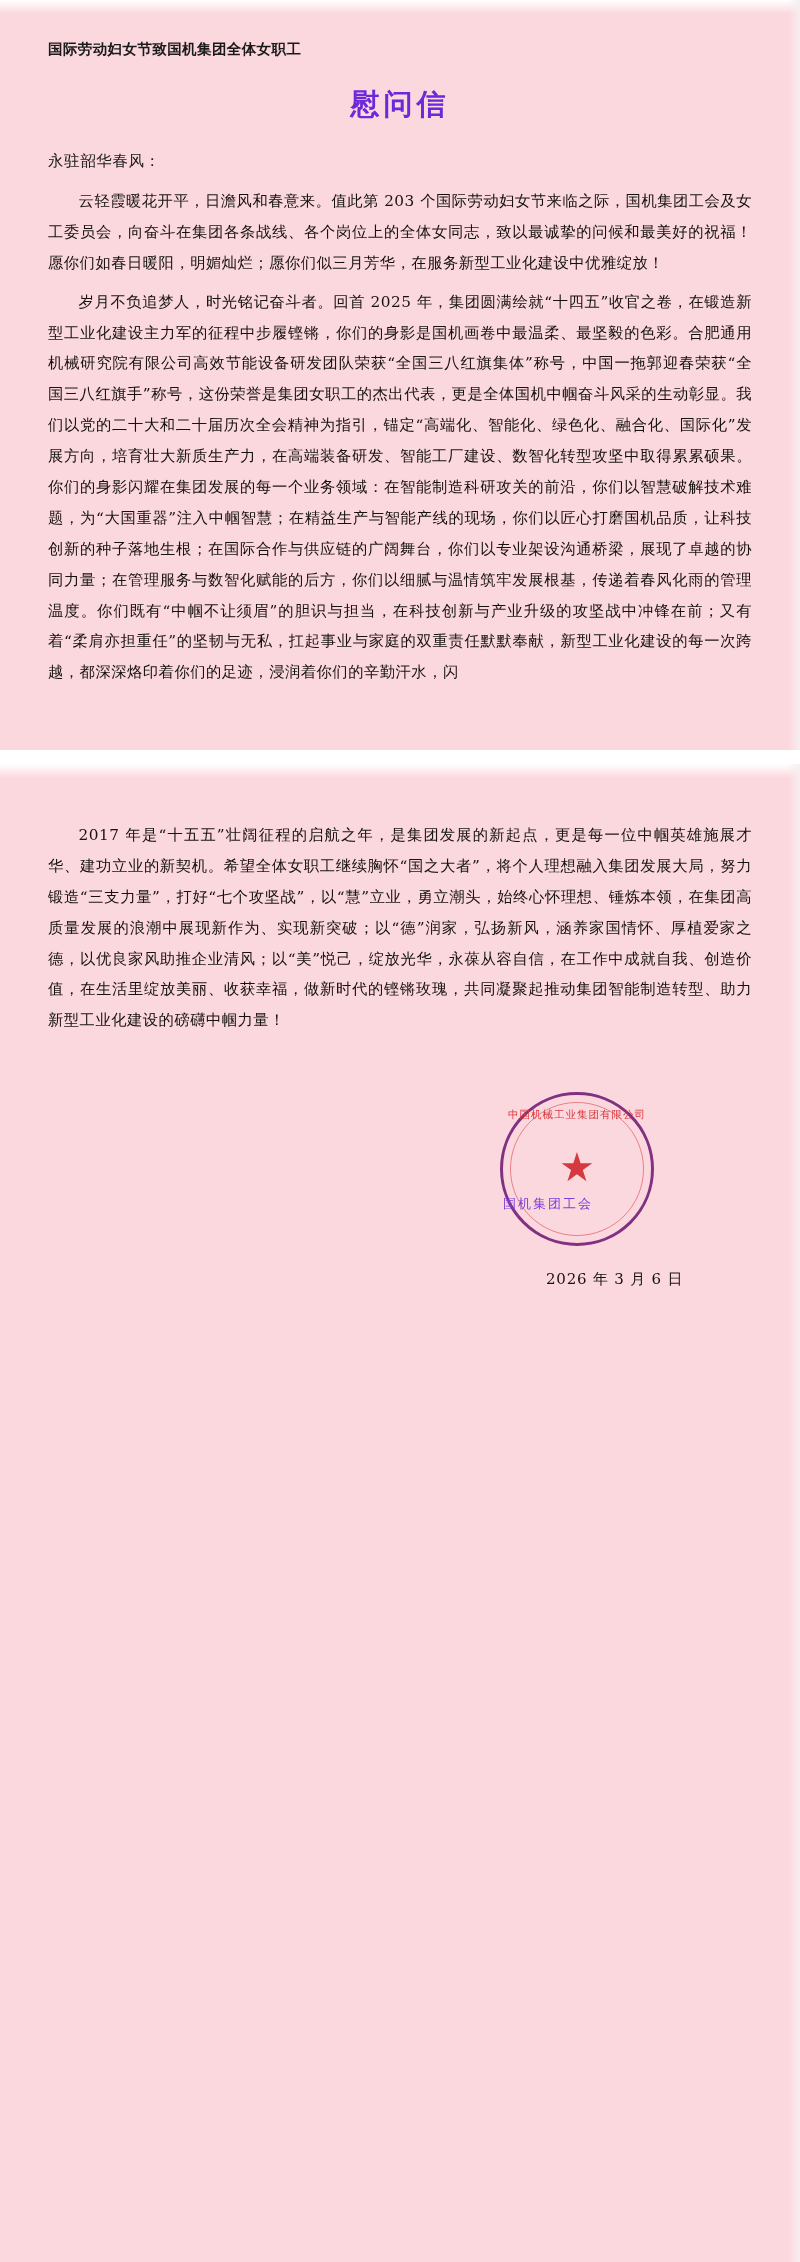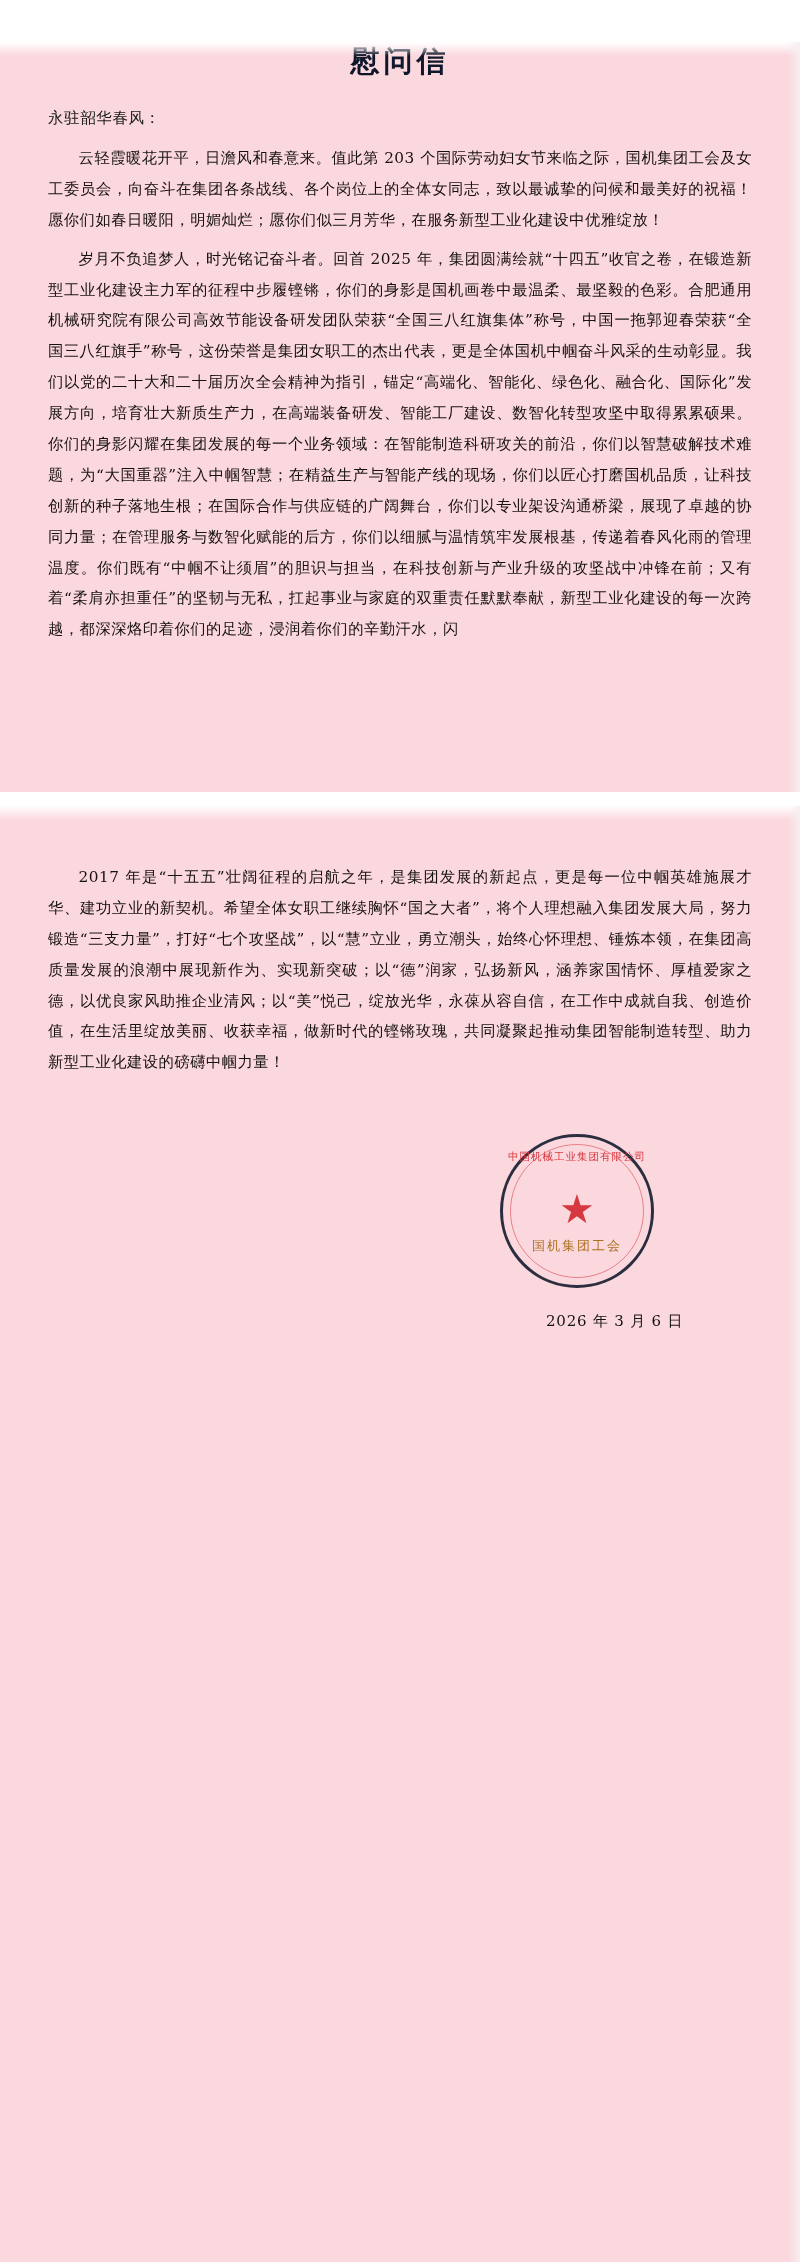--- a/index.html
+++ b/index.html
@@ -39,22 +39,22 @@
     font-weight: bold;
     letter-spacing: 0.4px;
     color: #1a1a1a;
     font-family: "DejaVu Serif", "Liberation Serif", serif;
   }
   .doc-title {
     text-align: center;
     font-size: 29px;
     font-weight: bold;
     letter-spacing: 4px;
-    margin-top: 42px;
-    color: #0f172a;
+    margin-top: 26px;
+    color: #6d28d9;
   }
   .salutation {
     font-size: 15.5px;
     margin-top: 26px;
     color: #1a1a1a;
     letter-spacing: 0.6px;
   }
   p.body-text {
     font-size: 15.3px;
     line-height: 2.02;
@@ -72,21 +72,21 @@
     margin-top: 46px;
     position: relative;
     height: 230px;
   }
   .stamp {
     position: absolute;
     left: 452px;
     top: 10px;
     width: 148px;
     height: 148px;
-    border: 3px solid #0f172a;
+    border: 3px solid #701a75;
     border-radius: 50%;
     opacity: 0.88;
   }
   .stamp .star {
     position: absolute;
     left: 50%;
     top: 50%;
     transform: translate(-50%, -54%);
     color: #d2232a;
     font-size: 40px;
@@ -99,23 +99,22 @@
     text-align: center;
     font-size: 10.5px;
     color: #d2232a;
     letter-spacing: 1px;
     transform: scale(1.0);
   }
   .stamp .stamp-bottom-text {
     position: absolute;
     width: 100%;
     bottom: 30px;
-    text-align: center;
     font-size: 13px;
-    color: #a16207;
+    color: #6d28d9;
     letter-spacing: 2px;
   }
   .stamp-ring {
     position: absolute;
     left: 7px;
     top: 7px;
     right: 7px;
     bottom: 7px;
     border: 1px solid rgba(210,35,42,0.55);
     border-radius: 50%;
@@ -144,20 +143,21 @@
     pointer-events: none;
   }
 </style>
 </head>
 <body>
 
 <div class="page" id="page-1">
   <div class="edge-fade-top"></div>
   <div class="edge-right-strip"></div>
   <div class="inner">
+    <div class="addressee-line">国际劳动妇女节致国机集团全体女职工</div>
 
     <div class="doc-title">慰问信</div>
 
     <div class="salutation">永驻韶华春风：</div>
 
     <p class="body-text first">云轻霞暖花开平，日澹风和春意来。值此第 203 个国际劳动妇女节来临之际，国机集团工会及女工委员会，向奋斗在集团各条战线、各个岗位上的全体女同志，致以最诚挚的问候和最美好的祝福！愿你们如春日暖阳，明媚灿烂；愿你们似三月芳华，在服务新型工业化建设中优雅绽放！</p>
 
     <p class="body-text">岁月不负追梦人，时光铭记奋斗者。回首 2025 年，集团圆满绘就“十四五”收官之卷，在锻造新型工业化建设主力军的征程中步履铿锵，你们的身影是国机画卷中最温柔、最坚毅的色彩。合肥通用机械研究院有限公司高效节能设备研发团队荣获“全国三八红旗集体”称号，中国一拖郭迎春荣获“全国三八红旗手”称号，这份荣誉是集团女职工的杰出代表，更是全体国机中帼奋斗风采的生动彰显。我们以党的二十大和二十届历次全会精神为指引，锚定“高端化、智能化、绿色化、融合化、国际化”发展方向，培育壮大新质生产力，在高端装备研发、智能工厂建设、数智化转型攻坚中取得累累硕果。你们的身影闪耀在集团发展的每一个业务领域：在智能制造科研攻关的前沿，你们以智慧破解技术难题，为“大国重器”注入中帼智慧；在精益生产与智能产线的现场，你们以匠心打磨国机品质，让科技创新的种子落地生根；在国际合作与供应链的广阔舞台，你们以专业架设沟通桥梁，展现了卓越的协同力量；在管理服务与数智化赋能的后方，你们以细腻与温情筑牢发展根基，传递着春风化雨的管理温度。你们既有“中帼不让须眉”的胆识与担当，在科技创新与产业升级的攻坚战中冲锋在前；又有着“柔肩亦担重任”的坚韧与无私，扛起事业与家庭的双重责任默默奉献，新型工业化建设的每一次跨越，都深深烙印着你们的足迹，浸润着你们的辛勤汗水，闪</p>
   </div>
 </div>

